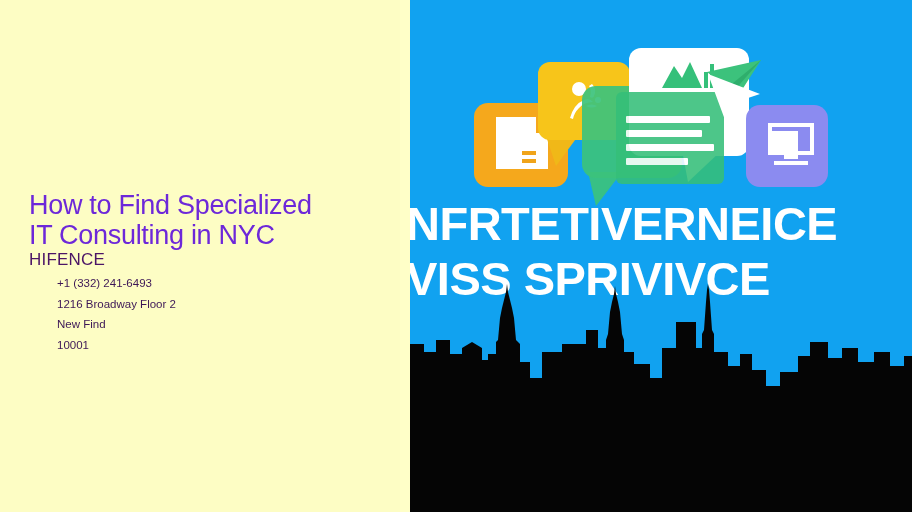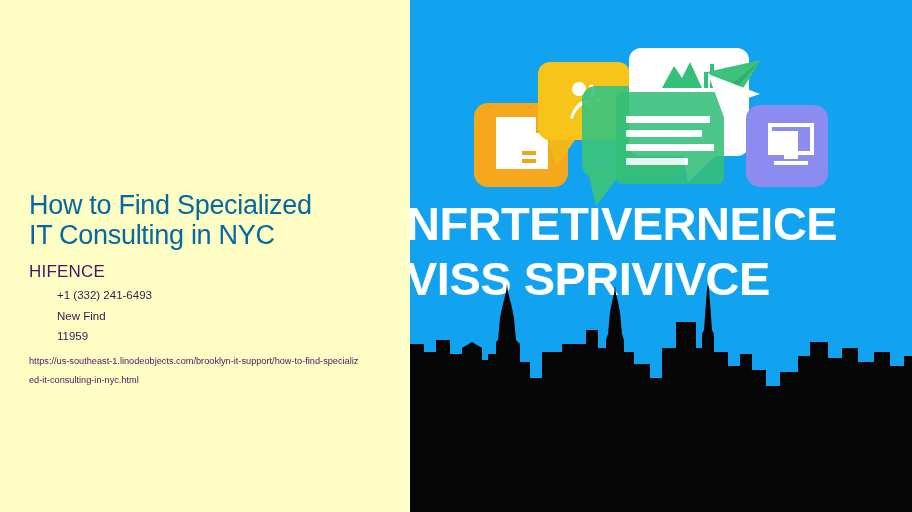--- a/index.html
+++ b/index.html
@@ -25,26 +25,25 @@
   #text-block {
     position:absolute;
     left:29px;
     top:190px;
     width:360px;
   }
   #article-title {
     font-size:27px;
     line-height:30px;
     font-weight:400;
-    color:#0369a1;
+    color:#6d28d9;
     letter-spacing:-0.3px;
     white-space:pre-line;
   }
   #brand-name {
-    margin-top:12px;
     font-size:17px;
     line-height:20px;
     font-weight:400;
     color:#4B1566;
     letter-spacing:0.2px;
   }
   .contact-line {
     font-size:11.5px;
     line-height:20.5px;
     color:#3C1656;
@@ -233,25 +232,25 @@
 
     <div id="text-block">
 
       <div id="article-title">How to Find Specialized
 IT Consulting in NYC</div>
 
       <div id="brand-name">HIFENCE</div>
 
       <div id="contact-lines">
         <div class="contact-line">+1 (332) 241-6493</div>
+        <div class="contact-line">1216 Broadway Floor 2</div>
         <div class="contact-line">New Find</div>
-        <div class="contact-line">11959</div>
-      </div>
-
-      <div id="source-url">https://us-southeast-1.linodeobjects.com/brooklyn-it-support/how-to-find-specialized-it-consulting-in-nyc.html</div>
+        <div class="contact-line">10001</div>
+      </div>
+
     </div>
   </div>
 
   <div id="right-panel">
 
     <div id="graphic-cluster">
 
       <div class="card" id="card-orange">
         <div id="doc-icon">
           <div class="doc-line" style="top:34px; width:26px;"></div>

